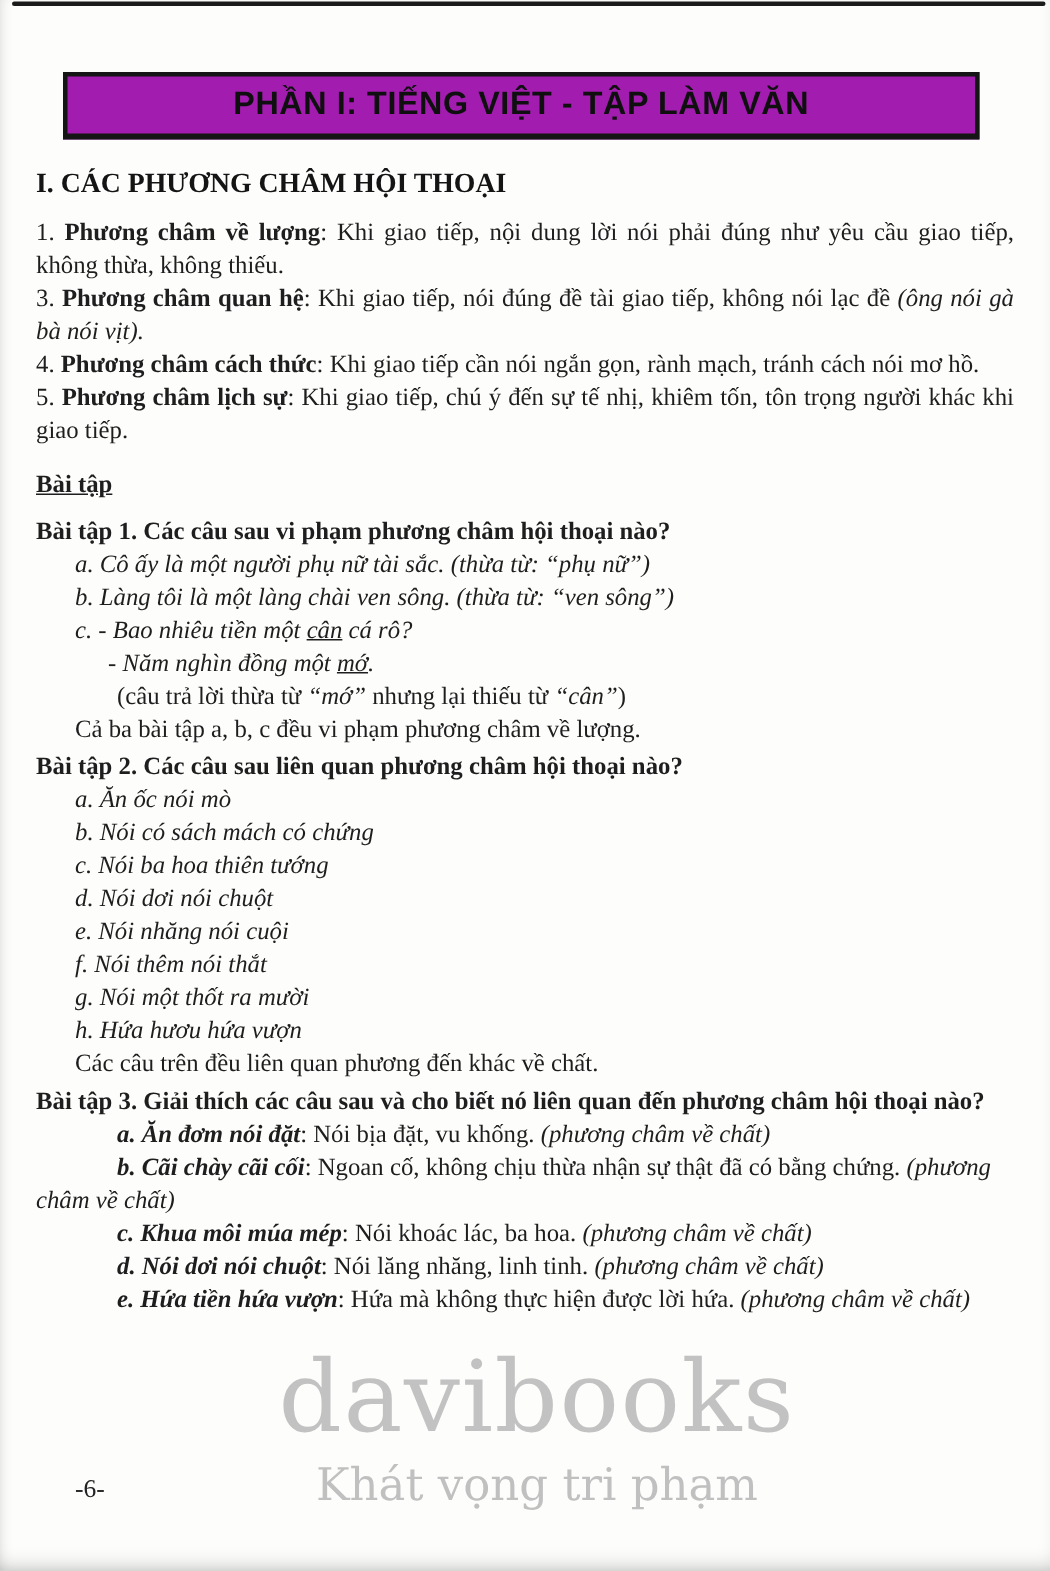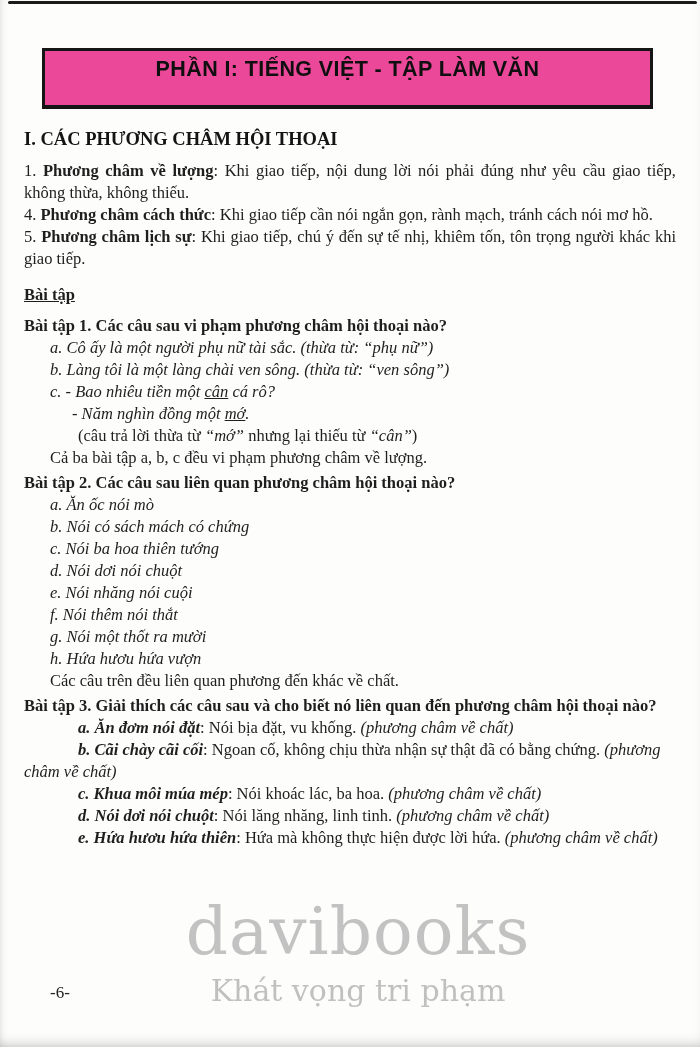--- a/index.html
+++ b/index.html
@@ -4,21 +4,21 @@
 <style>
   html,body{margin:0;padding:0;background:#d9d9d9;}
   .page{
     position:relative;width:700px;height:1047px;background:#fdfdfc;overflow:hidden;
     box-shadow:inset 0 -9px 16px -11px rgba(0,0,0,.35), inset 5px 0 12px -9px rgba(0,0,0,.22);
     font-family:"Liberation Serif",serif;color:#1e1e1e;
   }
   .scan-top{position:absolute;top:1px;left:8px;right:3px;height:3px;background:#1b1b1b;border-radius:2px;}
   .header-box{
     margin:48px 47px 0 42px;border:3px solid #151515;border-bottom-width:4px;
-    text-align:center;padding:6px 4px 23px;background:#ec4899;
+    text-align:center;padding:6px 4px 7px;background:#a21caf;
   }
   .header-box .t{
     font-family:"Liberation Sans",sans-serif;font-weight:700;font-size:21.5px;
     letter-spacing:.4px;color:#0f0f0f;
   }
   .content{padding:0 24px;}
   .section-title{font-size:18.5px;font-weight:700;margin:20px 0 10px;color:#141414;}
   p{margin:0;font-size:16.5px;line-height:22px;}
   .para{text-align:justify;}
   .bt-heading{margin-top:14px;margin-bottom:9px;font-weight:700;}
@@ -42,20 +42,21 @@
   <div class="scan-top"></div>
 
   <div class="header-box">
     <span class="t">PHẦN I: TIẾNG VIỆT - TẬP LÀM VĂN</span>
   </div>
 
   <div class="content">
     <div class="section-title">I. CÁC PHƯƠNG CHÂM HỘI THOẠI</div>
 
     <p class="para"><span>1. </span><b>Phương châm về lượng</b><span>: Khi giao tiếp, nội dung lời nói phải đúng như yêu cầu giao tiếp, không thừa, không thiếu.</span><i class="it"></i></p>
+    <p class="para"><span>3. </span><b>Phương châm quan hệ</b><span>: Khi giao tiếp, nói đúng đề tài giao tiếp, không nói lạc đề </span><i class="it">(ông nói gà bà nói vịt).</i></p>
     <p class="para"><span>4. </span><b>Phương châm cách thức</b><span>: Khi giao tiếp cần nói ngắn gọn, rành mạch, tránh cách nói mơ hồ.</span><i class="it"></i></p>
     <p class="para"><span>5. </span><b>Phương châm lịch sự</b><span>: Khi giao tiếp, chú ý đến sự tế nhị, khiêm tốn, tôn trọng người khác khi giao tiếp.</span><i class="it"></i></p>
 
     <p class="bt-heading"><span class="u">Bài tập</span></p>
 
     <p class="ex-title">Bài tập 1. Các câu sau vi phạm phương châm hội thoại nào?</p>
     <p class="item it">a. Cô ấy là một người phụ nữ tài sắc. (thừa từ: “phụ nữ”)</p>
     <p class="item it">b. Làng tôi là một làng chài ven sông. (thừa từ: “ven sông”)</p>
     <p class="item it"><span>c. - Bao nhiêu tiền một </span><span class="u">cân</span><span> cá rô?</span></p>
     <p class="item-deep it"><span>- Năm nghìn đồng một </span><span class="u">mớ</span><span>.</span></p>
@@ -71,21 +72,21 @@
     <p class="item it">f. Nói thêm nói thắt</p>
     <p class="item it">g. Nói một thốt ra mười</p>
     <p class="item it">h. Hứa hươu hứa vượn</p>
     <p class="item">Các câu trên đều liên quan phương đến khác về chất.</p>
 
     <p class="ex-title mt4">Bài tập 3. Giải thích các câu sau và cho biết nó liên quan đến phương châm hội thoại nào?</p>
     <p class="item"><i class="bi">a. Ăn đơm nói đặt</i><span>: Nói bịa đặt, vu khống. </span><i class="it">(phương châm về chất)</i></p>
     <p class="item"><i class="bi">b. Cãi chày cãi cối</i><span>: Ngoan cố, không chịu thừa nhận sự thật đã có bằng chứng. </span><i class="it">(phương châm về chất)</i></p>
     <p class="item"><i class="bi">c. Khua môi múa mép</i><span>: Nói khoác lác, ba hoa. </span><i class="it">(phương châm về chất)</i></p>
     <p class="item"><i class="bi">d. Nói dơi nói chuột</i><span>: Nói lăng nhăng, linh tinh. </span><i class="it">(phương châm về chất)</i></p>
-    <p class="item"><i class="bi">e. Hứa hươu hứa thiên</i><span>: Hứa mà không thực hiện được lời hứa. </span><i class="it">(phương châm về chất)</i></p>
+    <p class="item"><i class="bi">e. Hứa tiền hứa vượn</i><span>: Hứa mà không thực hiện được lời hứa. </span><i class="it">(phương châm về chất)</i></p>
   </div>
 
   <div class="page-number">-6-</div>
 
   <div class="watermark">
     <div class="wm-name">davibooks</div>
     <div class="wm-tag">Khát vọng tri phạm</div>
   </div>
 </div>
 

